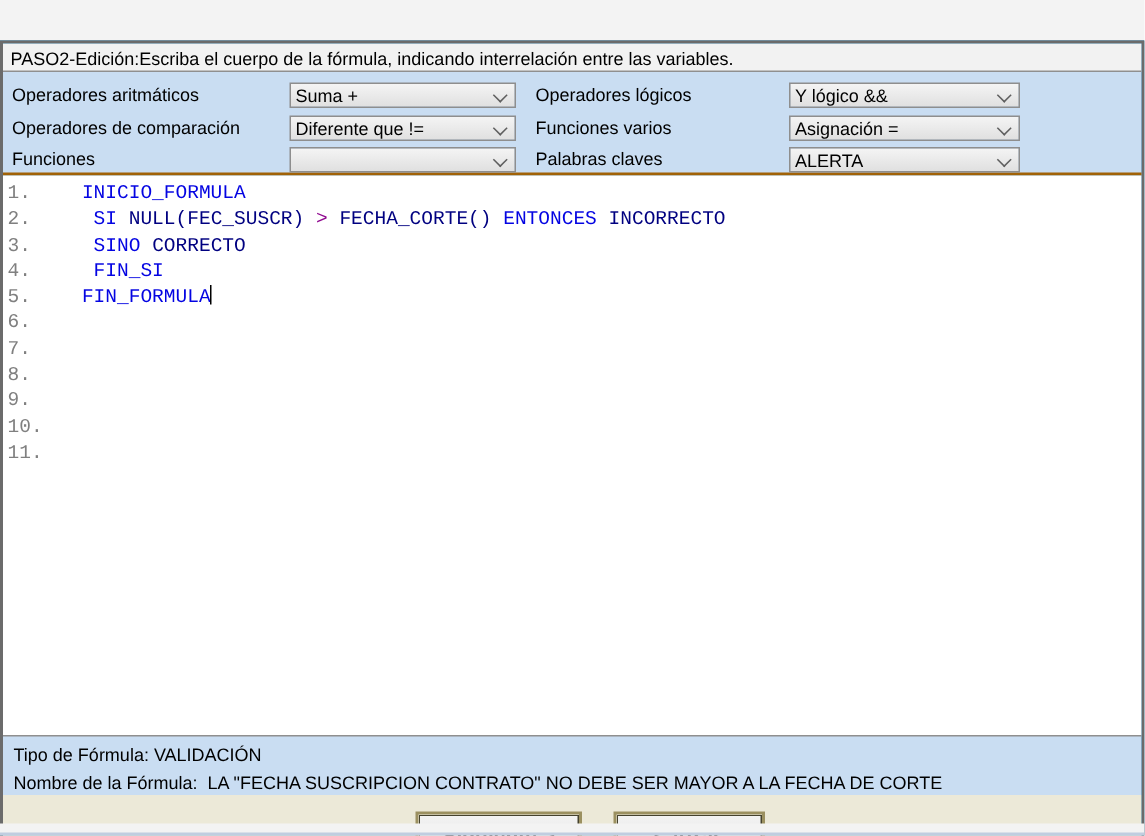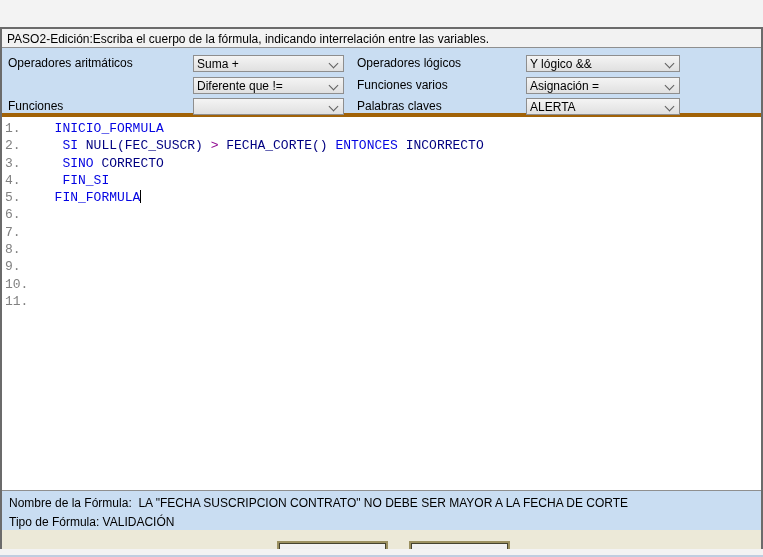--- a/index.html
+++ b/index.html
@@ -5,21 +5,21 @@
   * { margin:0; padding:0; box-sizing:border-box; }
   html,body { width:763px; height:557px; font-family:"Liberation Sans", sans-serif; }
   .page { position:relative; width:763px; height:557px; background:#f3f3f3; overflow:hidden; }
 
   .window { position:absolute; top:0; left:0; width:763px; height:549px;
             border:2px solid #6b6b6b; background:#0369a1;margin-top:27px; }
 
   .titlebar { height:19px; background:#f2f2f2; border-bottom:1px solid #8f8f8f;
               font-size:12px; color:#000; padding:3px 0 0 5px; white-space:nowrap; }
 
-  .toolbox { position:relative; height:69px; background:#c9ddf2; border-bottom:4px solid #a16207; }
+  .toolbox { position:relative; height:69px; background:#c9ddf2; border-bottom:2px solid #a16207; }
   .trow { position:absolute; left:0; right:0; height:17px; }
   .tlabel { position:absolute; top:1px; font-size:12px; color:#000; white-space:pre; }
   .lab-l { left:6px; }
   .lab-r { left:355px; }
   .combo { position:absolute; top:0; height:17px; border:1px solid #8e8e8e;
            background:linear-gradient(#f4f4f4,#e9e9e9 55%,#e0e0e0); cursor:default;text-align:center; }
   .combo-l { left:191px; width:151px; }
   .combo-r { left:524px; width:154px; }
   .combo-text { position:absolute; left:3px; top:1px; font-size:12px; white-space:pre; }
   .combo-arrow { position:absolute; right:6px; top:4px; width:7px; height:7px;
@@ -66,20 +66,21 @@
           <span class="combo-arrow"></span>
         </div>
         <span class="tlabel lab-r">Operadores lógicos</span>
         <div class="combo combo-r">
           <span class="combo-text">Y lógico &amp;&amp;</span>
           <span class="combo-arrow"></span>
         </div>
       </div>
 
       <div class="trow" style="top:29px">
+        <span class="tlabel lab-l">Operadores de comparación</span>
         <div class="combo combo-l">
           <span class="combo-text">Diferente que !=</span>
           <span class="combo-arrow"></span>
         </div>
         <span class="tlabel lab-r">Funciones varios</span>
         <div class="combo combo-r">
           <span class="combo-text">Asignación =</span>
           <span class="combo-arrow"></span>
         </div>
       </div>
@@ -106,22 +107,22 @@
         <div class="cline"><span class="lnum">5.</span><span class="lcode"><span style="color: rgb(4, 4, 226);">  FIN_FORMULA</span><span class="caret"></span></span></div>
         <div class="cline"><span class="lnum">6.</span><span class="lcode"></span></div>
         <div class="cline"><span class="lnum">7.</span><span class="lcode"></span></div>
         <div class="cline"><span class="lnum">8.</span><span class="lcode"></span></div>
         <div class="cline"><span class="lnum">9.</span><span class="lcode"></span></div>
         <div class="cline"><span class="lnum">10.</span><span class="lcode"></span></div>
         <div class="cline"><span class="lnum">11.</span><span class="lcode"></span></div>
       </div>
 
     <div class="infoband">
+      <div class="info-line">Tipo de Fórmula: VALIDACIÓN</div>
       <div class="info-line">Nombre de la Fórmula:  LA "FECHA SUSCRIPCION CONTRATO" NO DEBE SER MAYOR A LA FECHA DE CORTE</div>
-      <div class="info-line">Tipo de Fórmula: VALIDACIÓN</div>
     </div>
 
     <div class="buttonband">
       <button class="btn">Siguiente &gt;</button>
       <button class="btn">&lt; Atras</button>
     </div>
 
   </div>
   <div class="below"></div>
 </div>

